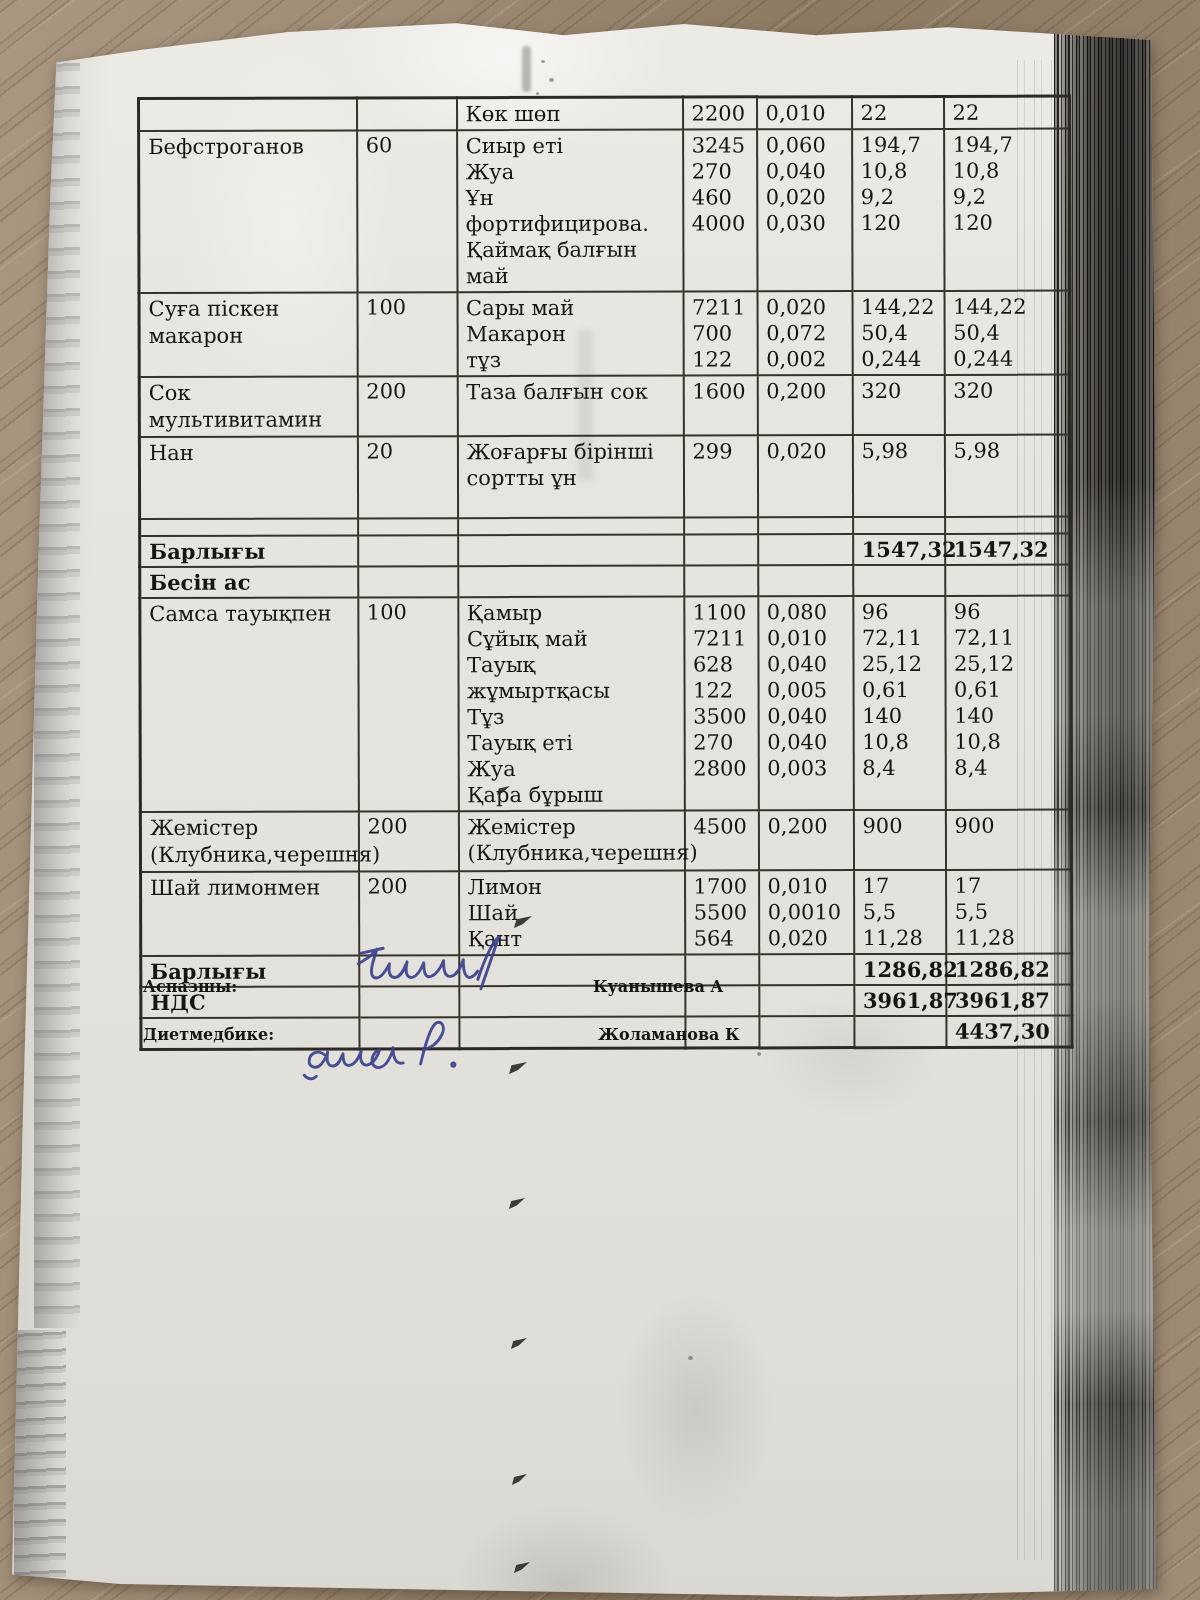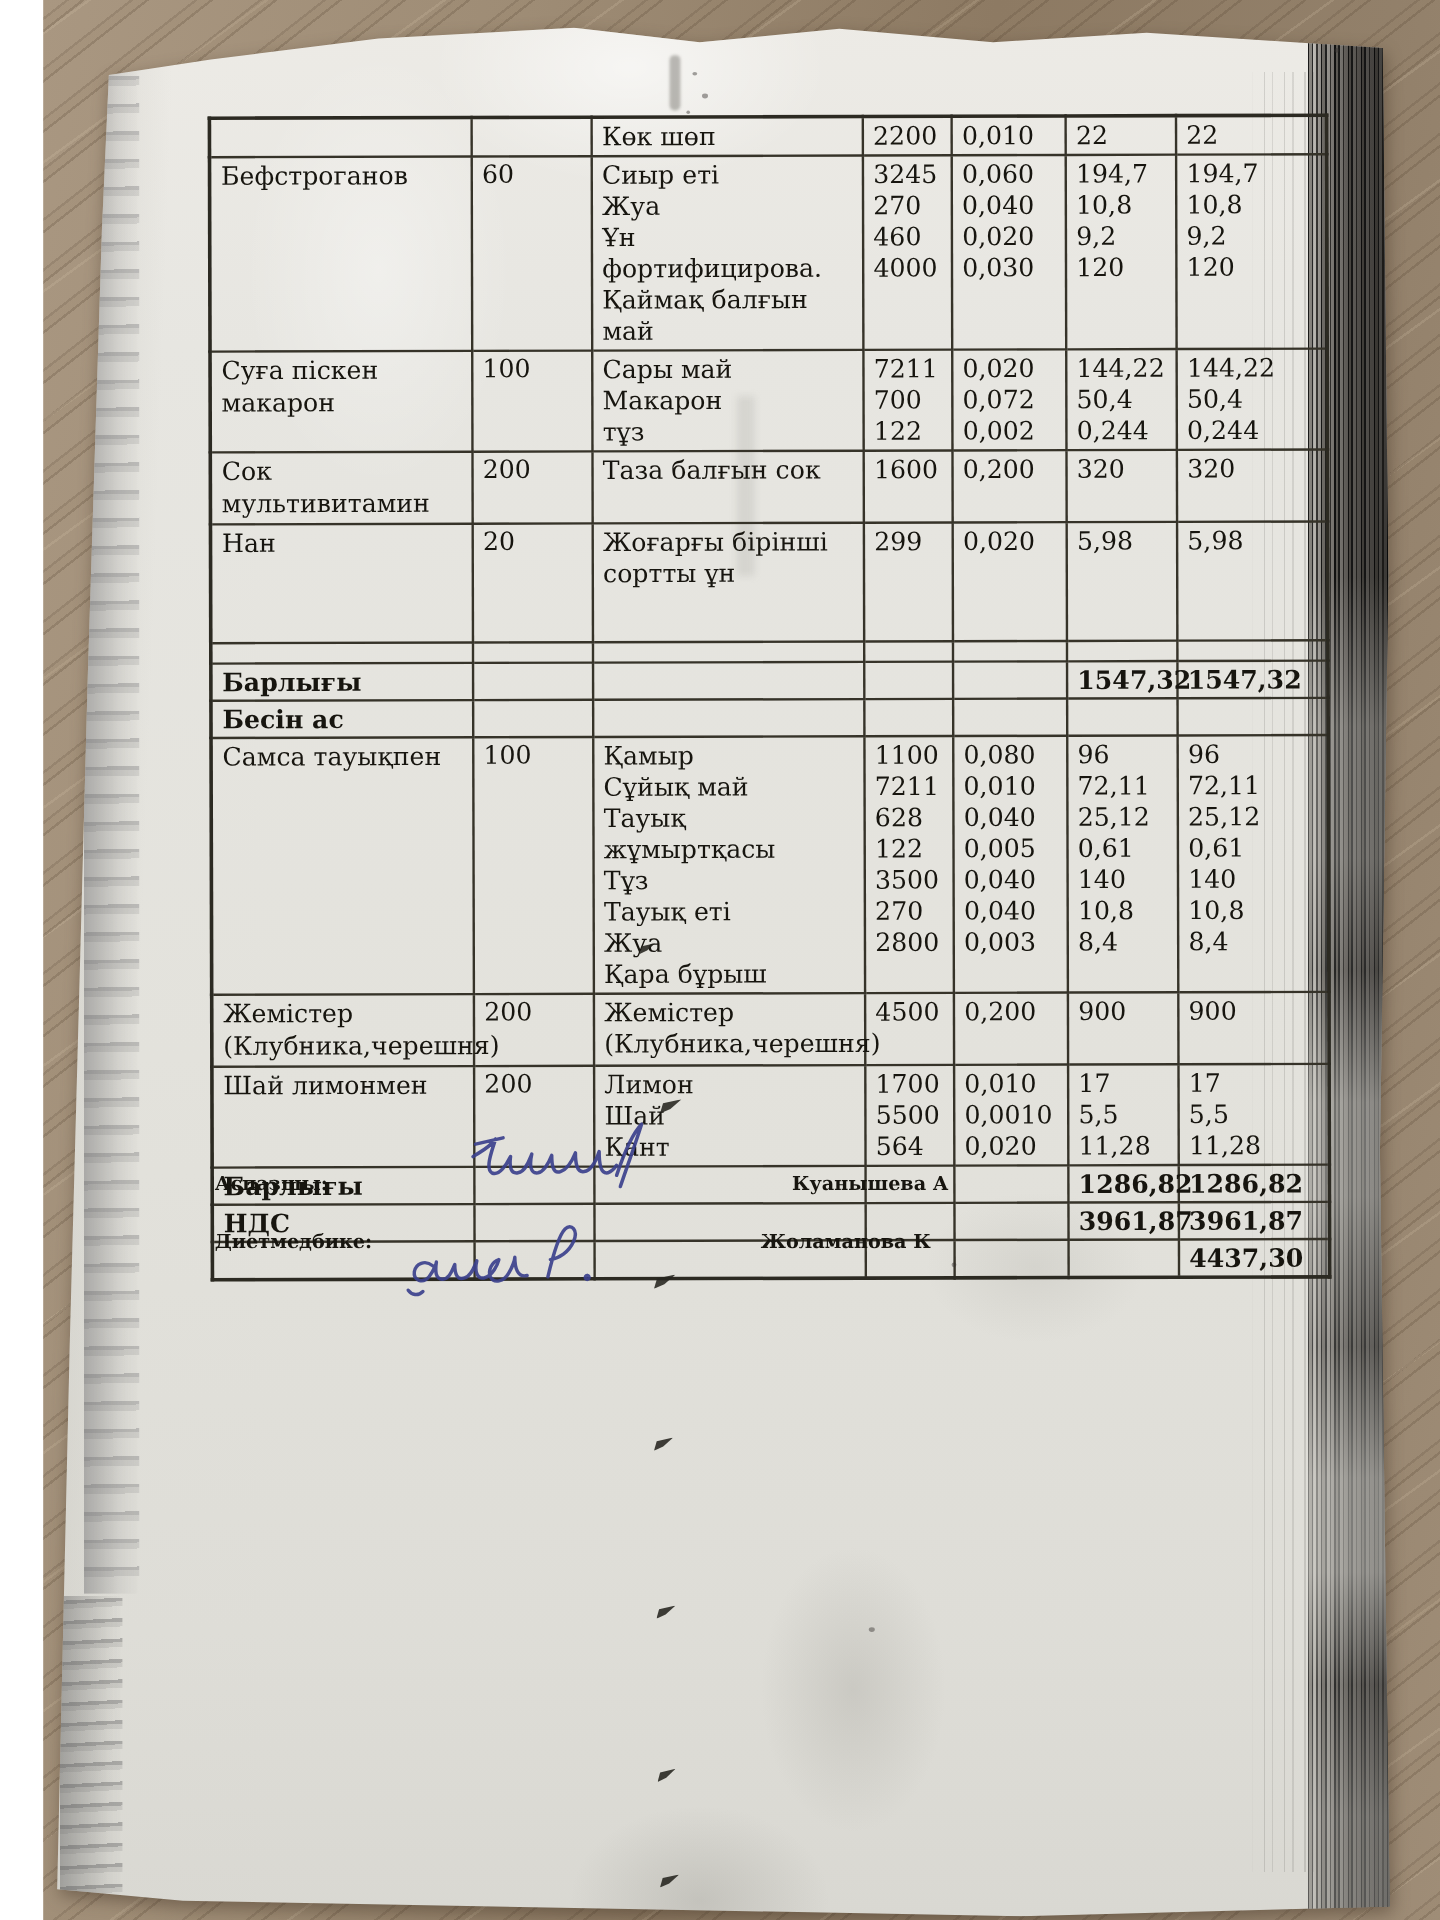--- a/index.html
+++ b/index.html
@@ -1,18 +1,18 @@
 <!DOCTYPE html>
 <html><head>
 <meta charset="utf-8">
 <style>
   html,body{margin:0;padding:0;}
   body{width:1200px;height:1600px;overflow:hidden;position:relative;
        font-family:"DejaVu Serif","Liberation Serif",serif;}
-  .scene{position:absolute;inset:0;margin-left:36px;}
+  .scene{position:absolute;inset:0;}
   
   .wood{position:absolute;inset:0;
     background-image:
       repeating-linear-gradient(-38deg,
         rgba(120,98,74,0) 0 9px, rgba(96,78,58,.28) 9px 11px,
         rgba(150,130,104,.14) 11px 17px, rgba(88,70,52,.20) 17px 19px,
         rgba(120,98,74,0) 19px 33px),
       repeating-linear-gradient(-36deg,
         rgba(215,198,172,0) 0 41px, rgba(215,198,172,.20) 41px 43px,
         rgba(215,198,172,0) 43px 87px),
@@ -216,21 +216,21 @@
               <td data-name="sum1-cell">
                 <div class="ln" data-name="sum1-line">320</div>
               </td>
               <td data-name="sum2-cell">
                 <div class="ln" data-name="sum2-line">320</div>
               </td>
             </tr>
             <tr data-name="dish-row">
               <td data-name="dish-cell">Нан</td>
               <td data-name="portion-cell">20</td>
-              <td data-name="ingredient-cell" style="padding-bottom: 43px;">
+              <td data-name="ingredient-cell" style="padding-bottom: 26px;">
                 <div class="ln ing" data-name="ingredient-line">Жоғарғы бірінші сортты ұн</div>
               </td>
               <td data-name="price-cell" style="padding-bottom: 10px;">
                 <div class="ln" data-name="price-line">299</div>
               </td>
               <td data-name="qty-cell" style="padding-bottom: 26px;">
                 <div class="ln" data-name="qty-line">0,020</div>
               </td>
               <td data-name="sum1-cell" style="padding-bottom: 26px;">
                 <div class="ln" data-name="sum1-line">5,98</div>
@@ -391,21 +391,21 @@
               <td data-name="sum2-cell">4437,30</td>
             </tr>
           </tbody>
       </table>
 
       <span class="sig-label" style="left:143px;top:977px;" data-name="cook-role-label">Аспазшы:</span>
       <svg class="sig-svg" style="left:352px;top:934px;" width="156" height="68" viewBox="0 0 150 64" data-name="cook-signature">
         <path d="M6 28 C10 25 18 22 24 14 M8 18 L30 13 M24 14 C20 26 16 38 21 41 C27 44 33 34 36 28 C35 36 36 42 42 41 C48 40 51 31 53 26 C51 35 52 42 58 41 C63 40 67 32 69 27 C69 35 70 42 76 40 C82 38 86 30 88 25 C88 33 89 41 95 40 C101 39 105 30 107 24 C107 33 108 42 114 41 C117 40 119 38 121 35"></path>
         <path d="M121 43 C126 28 133 10 141 2 C136 18 128 40 124 52"></path>
       </svg>
-      <span class="sig-name" style="left:624px;top:977px;" data-name="cook-name">Куанышева А</span>
+      <span class="sig-name" style="left:593px;top:977px;" data-name="cook-name">Куанышева А</span>
 
       <span class="sig-label" style="left:143px;top:1025px;" data-name="nurse-role-label">Диетмедбике:</span>
       <svg class="sig-svg" style="left:300px;top:1018px;" width="184" height="96" viewBox="0 0 180 94" data-name="nurse-signature">
         <path d="M24 36 C18 31 10 34 9 41 C8 48 16 51 21 45 C25 40 27 34 27 33 C26 40 26 47 32 47 C38 47 40 39 42 35 C42 43 44 48 50 46 C56 44 58 36 60 32 C58 40 60 47 66 46 C73 44 77 35 78 31 C72 33 69 40 71 45 C74 51 82 49 86 42 C89 37 91 31 91 29 C91 37 93 46 101 44"></path>
         <path d="M118 45 C122 28 127 11 132 6 C137 1 143 7 139 16 C135 25 127 30 120 31"></path>
         <path d="M150 44 a1.6 1.6 0 1 0 .1 0"></path>
         <path d="M4 56 C7 60 12 61 16 57"></path>
       </svg>
       <span class="sig-name" style="left:598px;top:1025px;" data-name="nurse-name">Жоламанова К</span>
 

